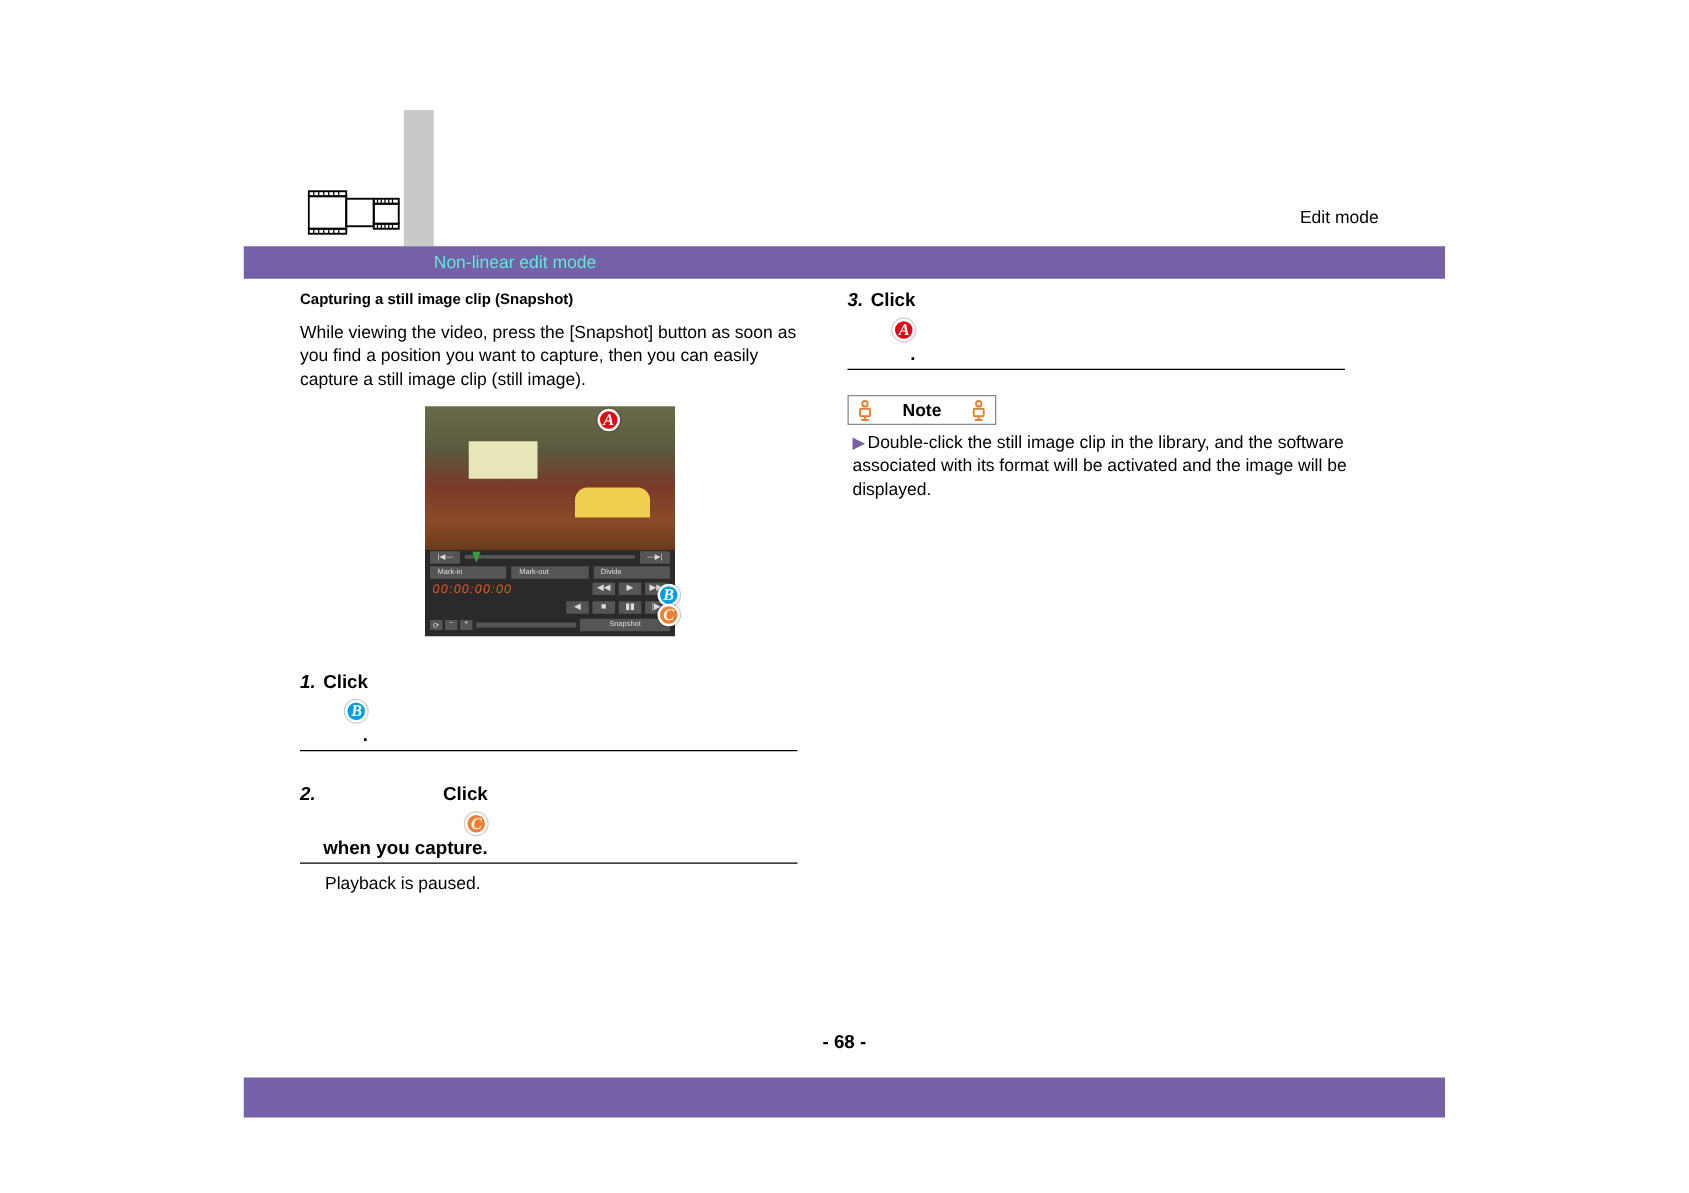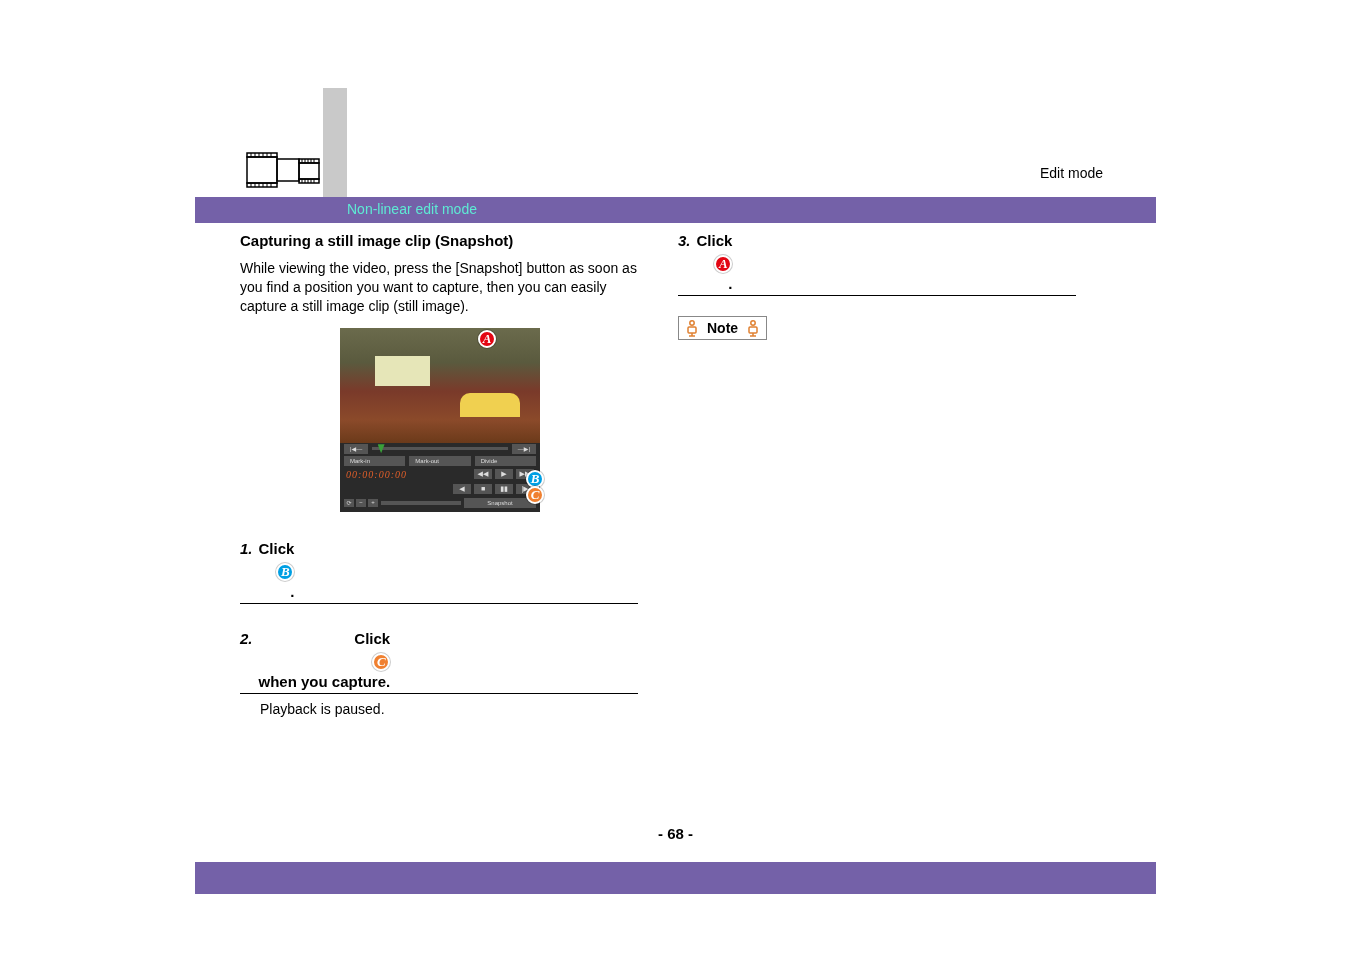--- a/index.html
+++ b/index.html
@@ -56,21 +56,21 @@
     width: 400px;
   }
   .right-col {
     position: absolute;
     top: 232px;
     left: 678px;
     width: 432px;
   }
   .section-title {
     font-weight: bold;
-    font-size: 15px;
+    font-size: 12px;
     margin-bottom: 10px;
   }
   .body-text {
     font-size: 14px;
     line-height: 1.35;
     color: #000;
     margin-bottom: 12px;
   }
   .step {
     margin-top: 26px;
@@ -121,21 +121,21 @@
     top: 2px;
   }
   .marker-a { background: #e30613; }
   .marker-b { background: #009fe3; }
   .marker-c { background: #e30613; } 
   .note-box {
     display: inline-flex;
     align-items: center;
     border: 1px solid #888;
     padding: 2px 6px;
-    gap: 8px;
+    gap: 23px;
     margin-top: 14px;
     margin-bottom: 4px;
   }
   .note-box .note-label { font-weight: bold; font-size: 14px; }
   .camera-icon svg { display: block; }
   .note-text {
     font-size: 14px;
     line-height: 1.35;
     padding-left: 4px;
   }
@@ -197,21 +197,21 @@
   .btn-small {
     background: #555;
     height: 10px;
     line-height: 10px;
     padding: 0 6px;
     font-size: 6px;
     color: #ddd;
   }
   .timecode {
     color: #e35f2a;
-    font-family: Liberation Serif, serif;
+    font-family: Liberation Sans, sans-serif;
     font-size: 10px;
     font-style: italic;
     letter-spacing: 1px;
     padding: 2px 6px;
   }
   .play-btns {
     display: flex;
     gap: 3px;
     padding: 2px 6px;
   }
@@ -418,17 +418,20 @@
       <svg width="14" height="18" viewBox="0 0 14 18">
           <g fill="none" stroke="#e08030" stroke-width="1.5">
             <circle cx="7" cy="4" r="2.2"></circle>
             <rect x="3" y="8" width="8" height="6" rx="1"></rect>
             <line x1="7" y1="14" x2="7" y2="17"></line>
             <line x1="4" y1="17" x2="10" y2="17"></line>
           </g>
         </svg>
     </span>
   </div>
+  <div class="note-text">
+    <span class="arrow">▶</span><span>Double-click the still image clip in the library, and the software associated with its format will be activated and the image will be displayed.</span>
+  </div>
 </div>
 
 <div class="page-number">- 68 -</div>
 
 <div class="footer-band"></div>
 
 </body></html>

